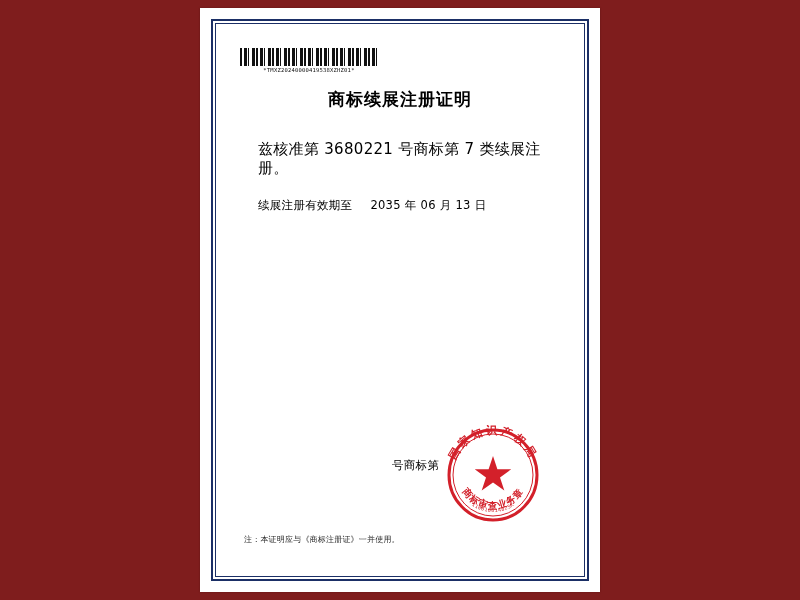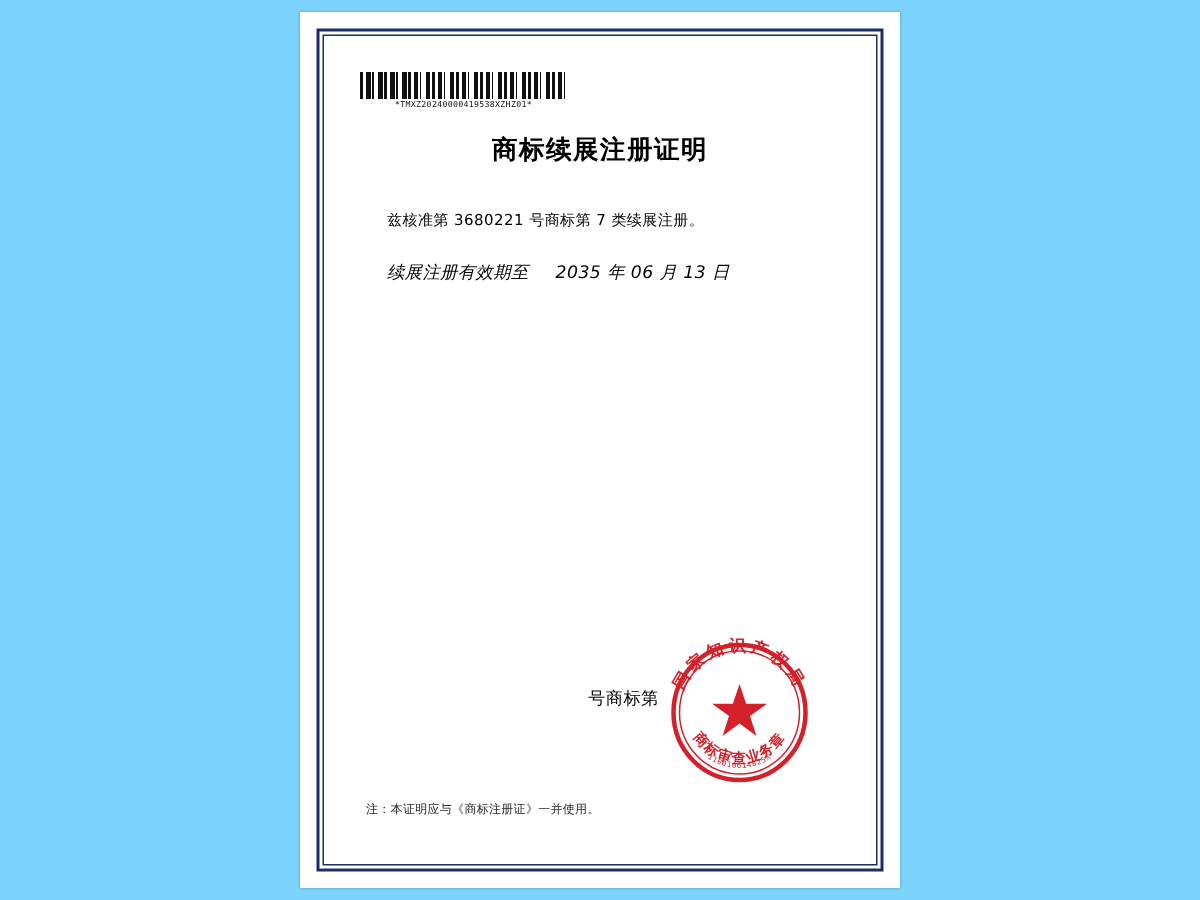--- a/index.html
+++ b/index.html
@@ -8,21 +8,21 @@
     width: 800px;
     height: 600px;
     background: #ffffff;
     font-family: "DejaVu Sans", sans-serif;
   }
 
   #page {
     position: relative;
     width: 800px;
     height: 600px;
-    background: #7dd3fc;
+    background: #7f1d1d;
     overflow: hidden;
   }
 
   
   #sheet {
     position: absolute;
     left: 200px;
     top: 8px;
     width: 400px;
     height: 584px;
@@ -97,33 +97,32 @@
     color: #000;
     font-family: "DejaVu Sans", sans-serif;
   }
 
   
   .line-approval {
     position: absolute;
     top: 110px;
     left: 36px;
     right: 26px;
-    font-size: 10px;
+    font-size: 15px;
     color: #000;
     letter-spacing: 0.3px;
   }
   .line-validity {
     position: absolute;
-    top: 144px;
+    top: 168px;
     left: 36px;
     right: 26px;
     font-size: 11.5px;
     color: #000;
     letter-spacing: 0.3px;
-    font-style: italic;
   }
   .line-validity .date {
     margin-left: 14px;
   }
 
   
   .appeal {
     position: absolute;
     top: 322px;
     left: 22px;

